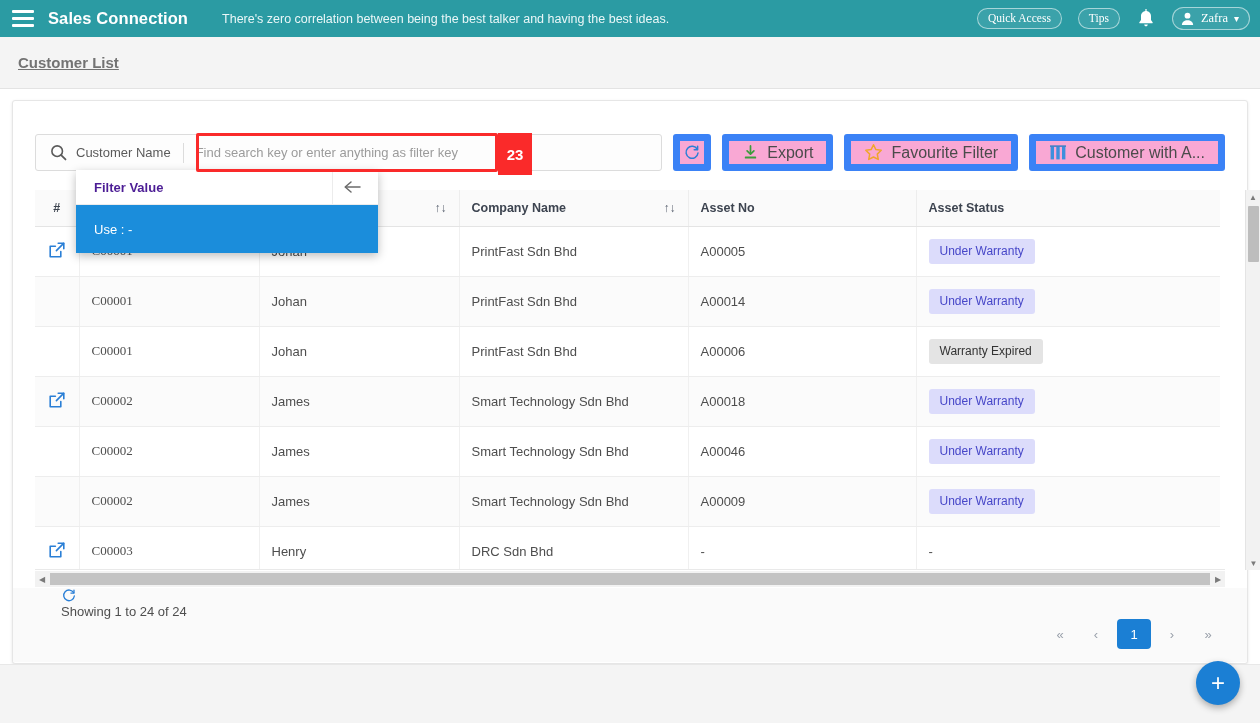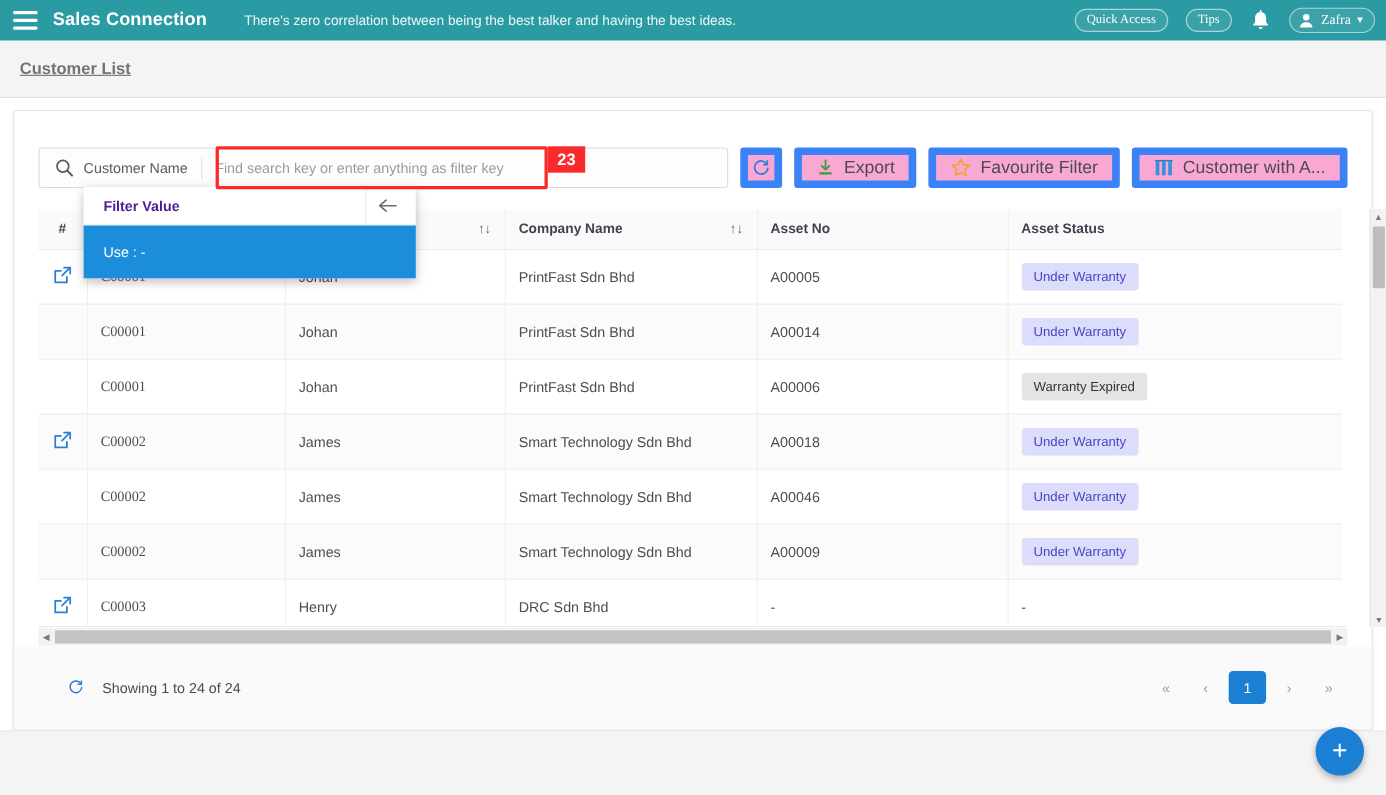--- a/index.html
+++ b/index.html
@@ -81,21 +81,21 @@
   #export-button { margin-left:11px; }
   #fav-filter-button { margin-left:11px; }
   #customer-with-asset-button { margin-left:11px; }
 
   
   .anno-box {
     position:absolute; left:196px; top:133px; width:302px; height:39px;
     border:3px solid #fa2a2a; border-radius:2px; pointer-events:none; z-index:45;
   }
   .anno-badge {
-    position:absolute; left:498px; top:133px; width:34px; height:24px;
+    position:absolute; left:498px; top:133px; width:34px; height:42px;
     background:#fa2a2a; color:#fff; font-size:15px; font-weight:bold;
     display:flex; align-items:center; justify-content:center; z-index:46;
   }
 
   
   .filter-dd {
     position:absolute; left:76px; top:170px; width:302px; z-index:40;
     background:#fff; box-shadow:0 3px 9px rgba(0,0,0,0.26);
   }
   .filter-dd-head {
@@ -163,21 +163,21 @@
   .hscroll {
     position:absolute; left:35px; top:571px; width:1190px; height:16px;
     background:#f2f2f2; display:flex; align-items:center; z-index:20;
   }
   .hscroll .arrow { width:14px; text-align:center; font-size:8px; color:#7a7a7a; cursor:pointer; }
   .hscroll .thumb { flex:1; height:12px; background:#c3c3c3; margin:0 1px; cursor:pointer; }
 
   
   .card-footer {
     position:absolute; left:13px; top:588px; width:1234px; height:74px;
-    background:#fafafa; display:flex; align-items:center; padding:0 24px 0 48px;
+    background:#fafafa; display:flex; align-items:flex-start; padding:0 24px 0 48px;flex-direction:column;
   }
   .refresh-foot { margin-right:16px; cursor:pointer; line-height:0; }
   .showing { font-size:13px; color:#4e4e4e; }
   .pager { margin-left:auto; display:flex; align-items:center; gap:6px; }
   .pg {
     min-width:30px; height:30px; border-radius:4px; display:flex; align-items:center;
     justify-content:center; font-size:13px; color:#9aa1ab; cursor:pointer; padding:0 8px;
   }
   .pg.active { background:#1b7fd4; color:#fff; font-weight:normal; min-width:34px; }
 

